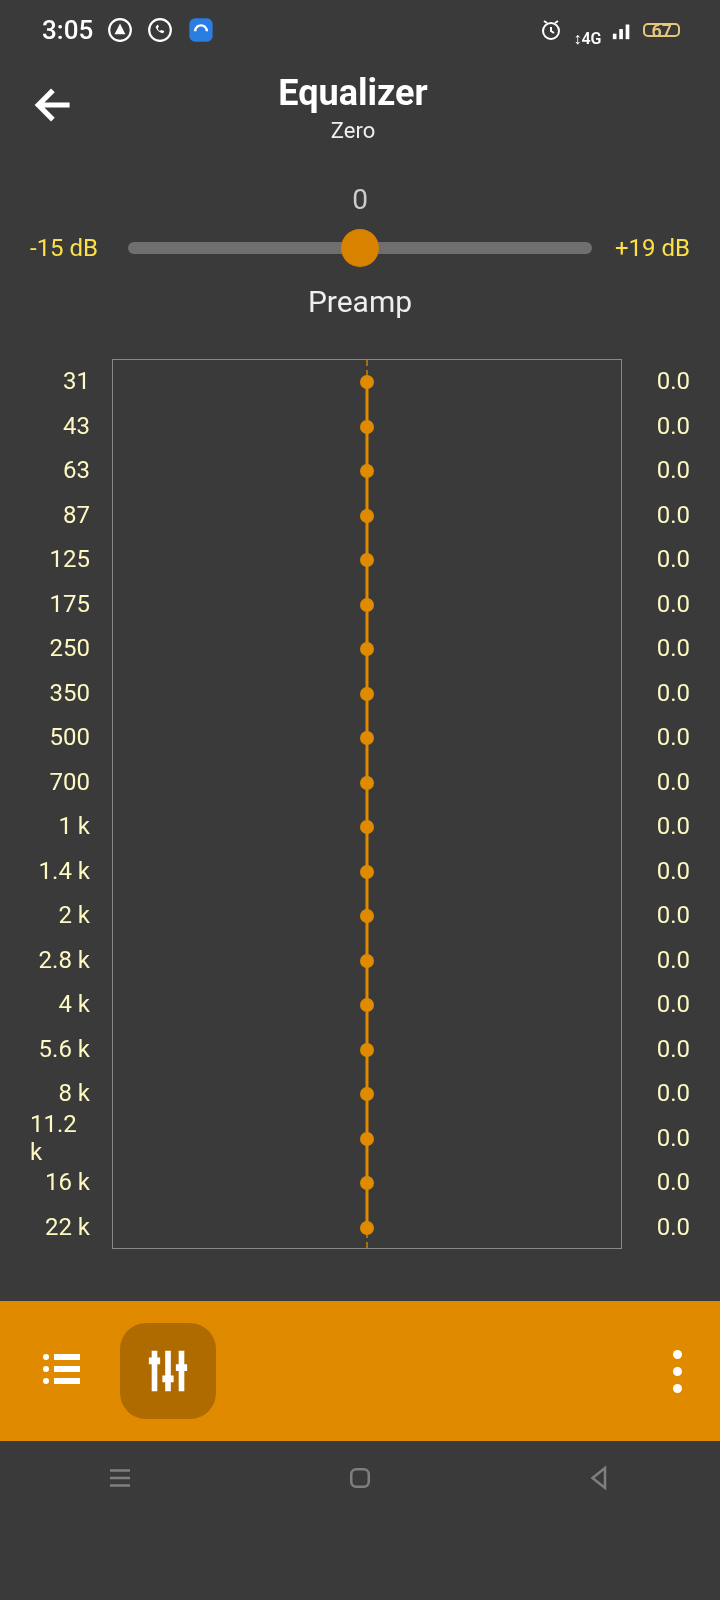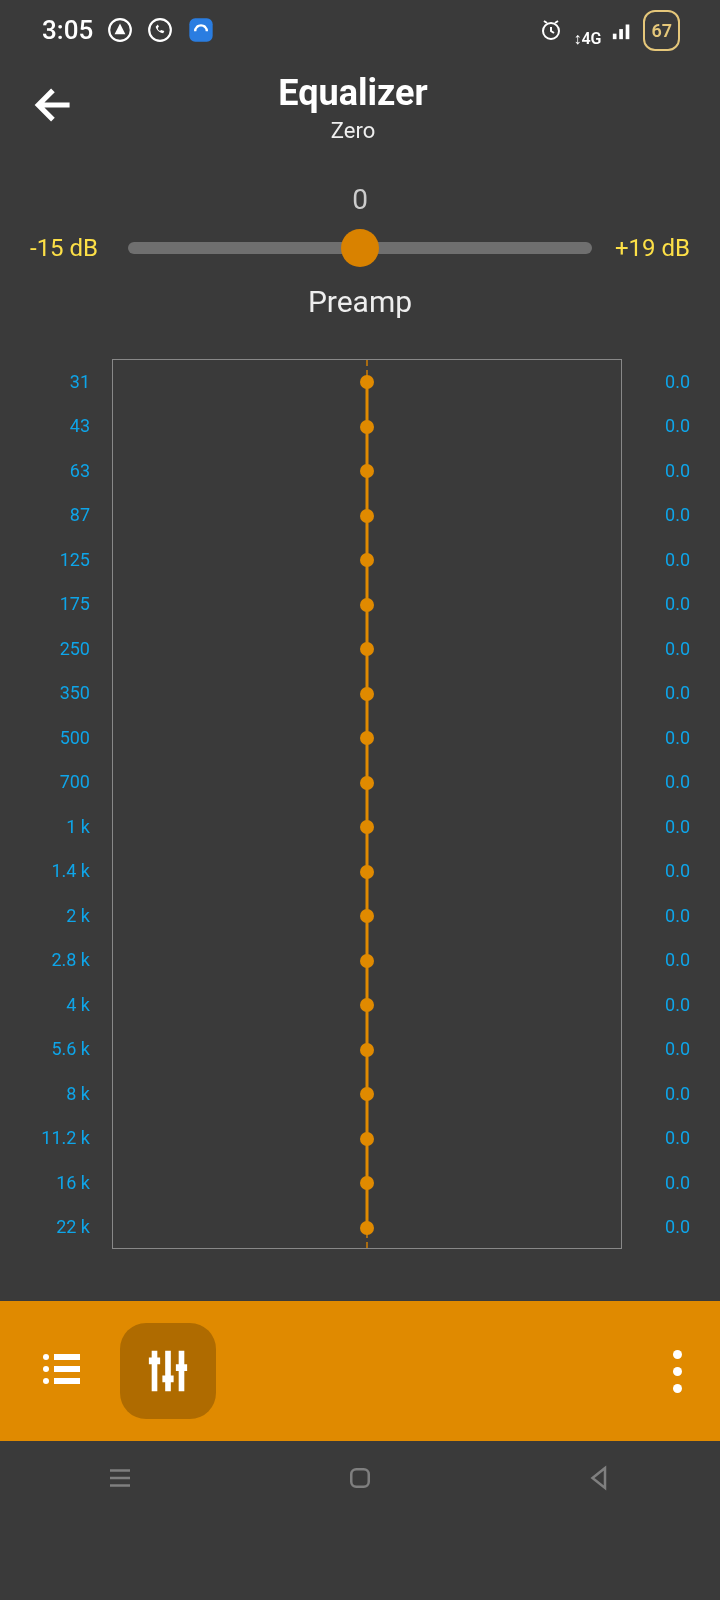--- a/index.html
+++ b/index.html
@@ -20,26 +20,26 @@
     padding: 0 40px 0 42px;
     font-size: 26px;
     font-weight: 500;
     gap: 20px;
   }
   .status-left { display: flex; align-items: center; gap: 14px; }
   .status-right { display: flex; align-items: center; gap: 10px; }
   .status-icon { display: inline-flex; align-items: center; justify-content: center; }
   .battery-box {
     border: 2px solid #e5c77a;
-    border-radius: 12px;
+    border-radius: 5px;
     padding: 0 6px;
     font-size: 18px;
     color: #e5c77a;
     font-weight: 600;
-    height: 41px;
+    height: 14px;
     display: inline-flex;
     align-items: center;
   }
   .net-label { font-size: 16px; font-weight: 600; position: relative; top:-4px;margin-top:25px; }
 
   
   .header {
     display: flex;
     align-items: flex-start;
     padding: 12px 44px 20px 30px;
@@ -92,22 +92,22 @@
   .freq-col {
     width: 70px;
     display: flex;
     flex-direction: column;
     gap: 0;
   }
   .freq-col .cell, .val-col .cell {
     height: 44.5px;
     display: flex;
     align-items: center;
-    font-size: 18px;
-    color: #0ea5e9;
+    font-size: 24px;
+    color: #fef9c3;
   }
   .freq-col .cell { justify-content: flex-end; padding-right: 10px; }
   .val-col { width: 56px; }
   .val-col .cell { justify-content: flex-end; }
 
   .graph-box {
     flex: 1;
     border: 1px solid #888;
     position: relative;
     margin: 0 12px;

